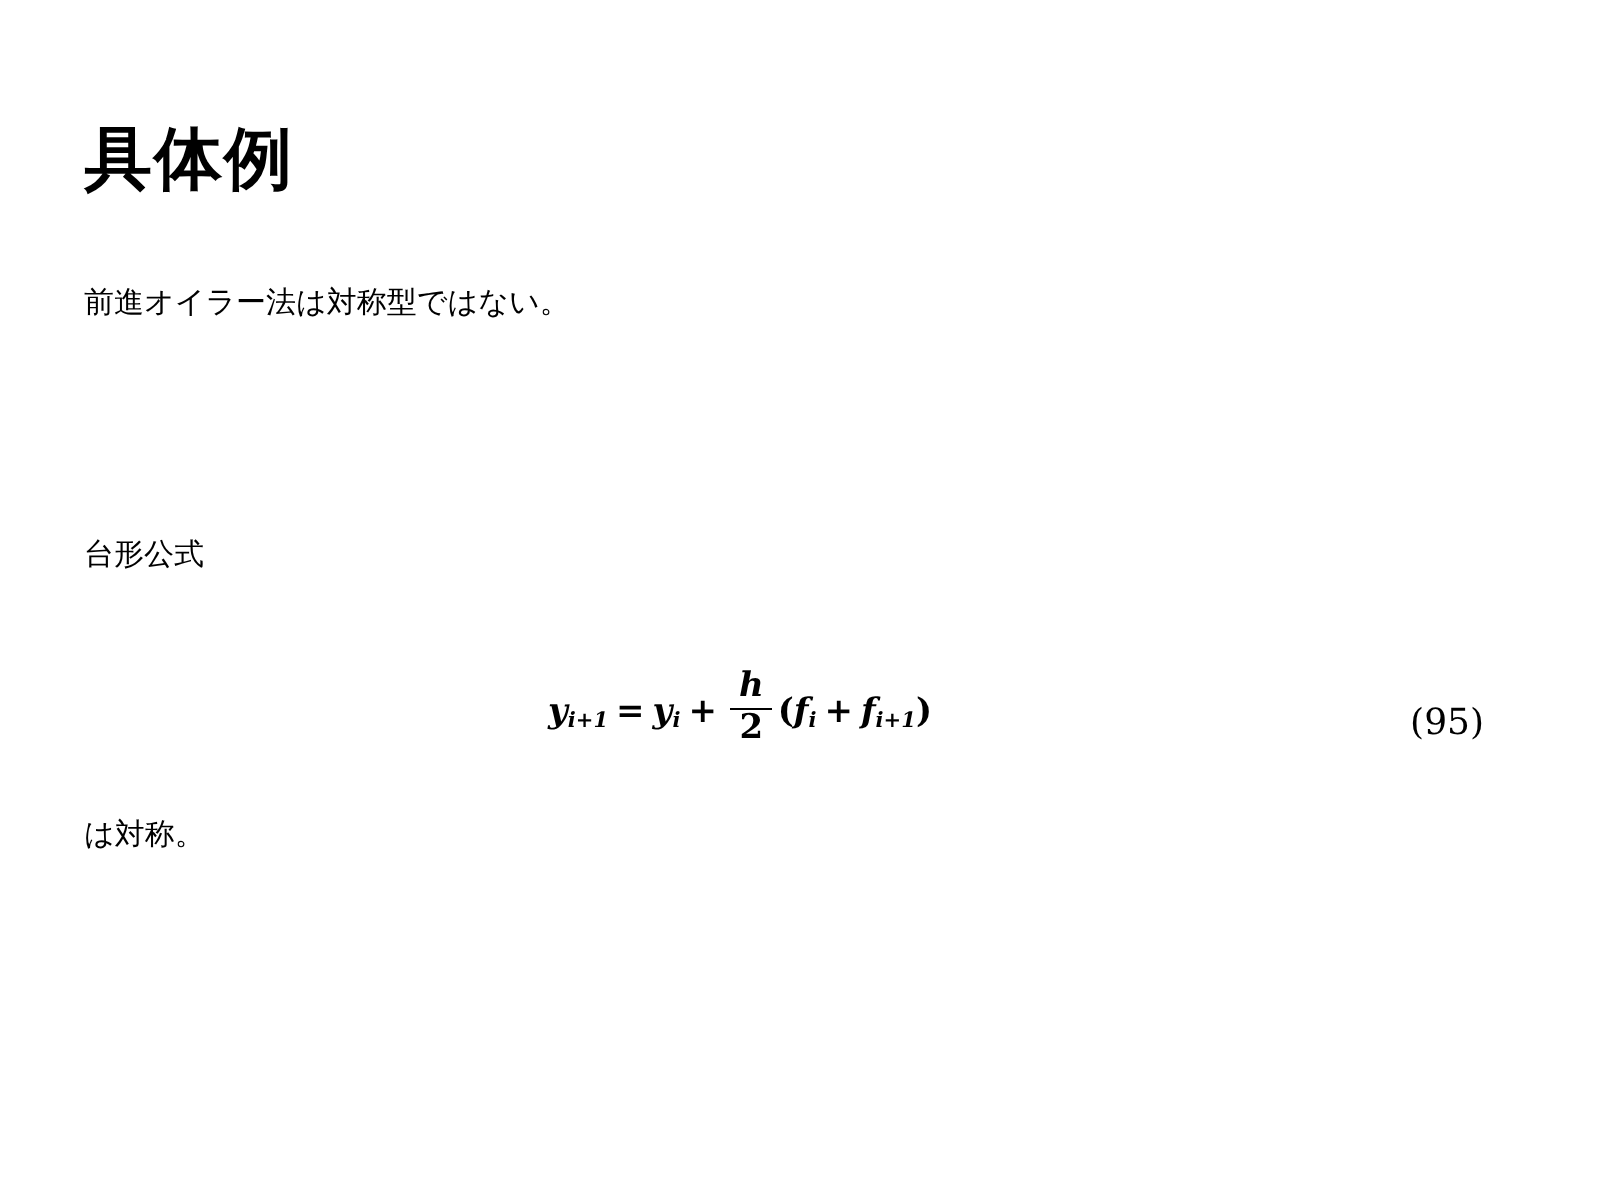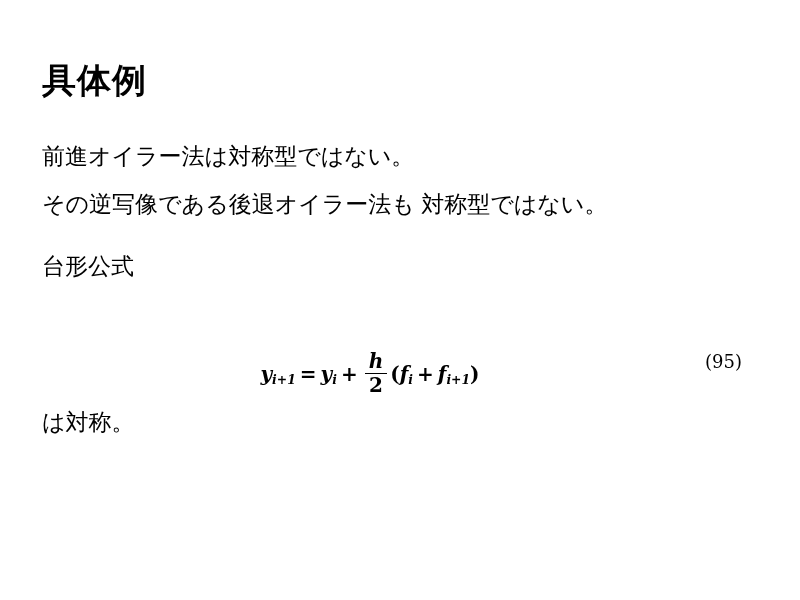--- a/index.html
+++ b/index.html
@@ -25,46 +25,46 @@
     left: 42px;
     top: 62px;
     font-size: 34px;
     font-weight: bold;
     letter-spacing: 1px;
     line-height: 1.1;
   }
   .body-line {
     position: absolute;
     left: 42px;
-    font-size: 23px;
+    font-size: 15px;
     line-height: 1.3;
     white-space: nowrap;
   }
   .line-1 { top: 142px; }
   .line-2 { top: 190px; }
-  .line-3 { top: 252px; }
+  .line-3 { top: 268px; }
   .line-4 { top: 408px; }
 
   .equation-block {
     position: absolute;
     left: 0;
     top: 315px;
     width: 800px;
     height: 80px;
   }
   .equation {
     position: absolute;
     left: 0;
-    top: 16px;
+    top: 0;
     width: 740px;
     text-align: center;
     font-family: "DejaVu Serif", serif;
     font-style: italic;
     font-weight: bold;
-    font-size: 20px;
+    font-size: 17px;
     white-space: nowrap;
   }
   .eq-inner {
     display: inline-block;
     position: relative;
     top: 22px;
   }
   .sub {
     font-size: 0.62em;
     vertical-align: -0.28em;
@@ -110,21 +110,20 @@
   }
 </style>
 </head>
 <body>
 
 <div class="slide">
 
   <div class="slide-title">具体例</div>
 
   <div class="body-line line-1">前進オイラー法は対称型ではない。</div>
-  <div class="body-line line-2">その逆写像である後退オイラー法も 対称型ではない。</div>
   <div class="body-line line-3">台形公式</div>
 
   <div class="equation-block">
     <div class="equation">
       <span class="eq-inner"><span>y</span><span class="sub">i+1</span><span class="op">=</span><span>y</span><span class="sub">i</span><span class="op">+</span><span class="frac"><span class="num">h</span><span class="den">2</span></span><span class="paren">(</span><span>f</span><span class="sub">i</span><span class="op">+</span><span>f</span><span class="sub">i+1</span><span class="paren">)</span></span>
     </div>
     <div class="eq-number">(95)</div>
   </div>
 
   <div class="body-line line-4">は対称。</div>

